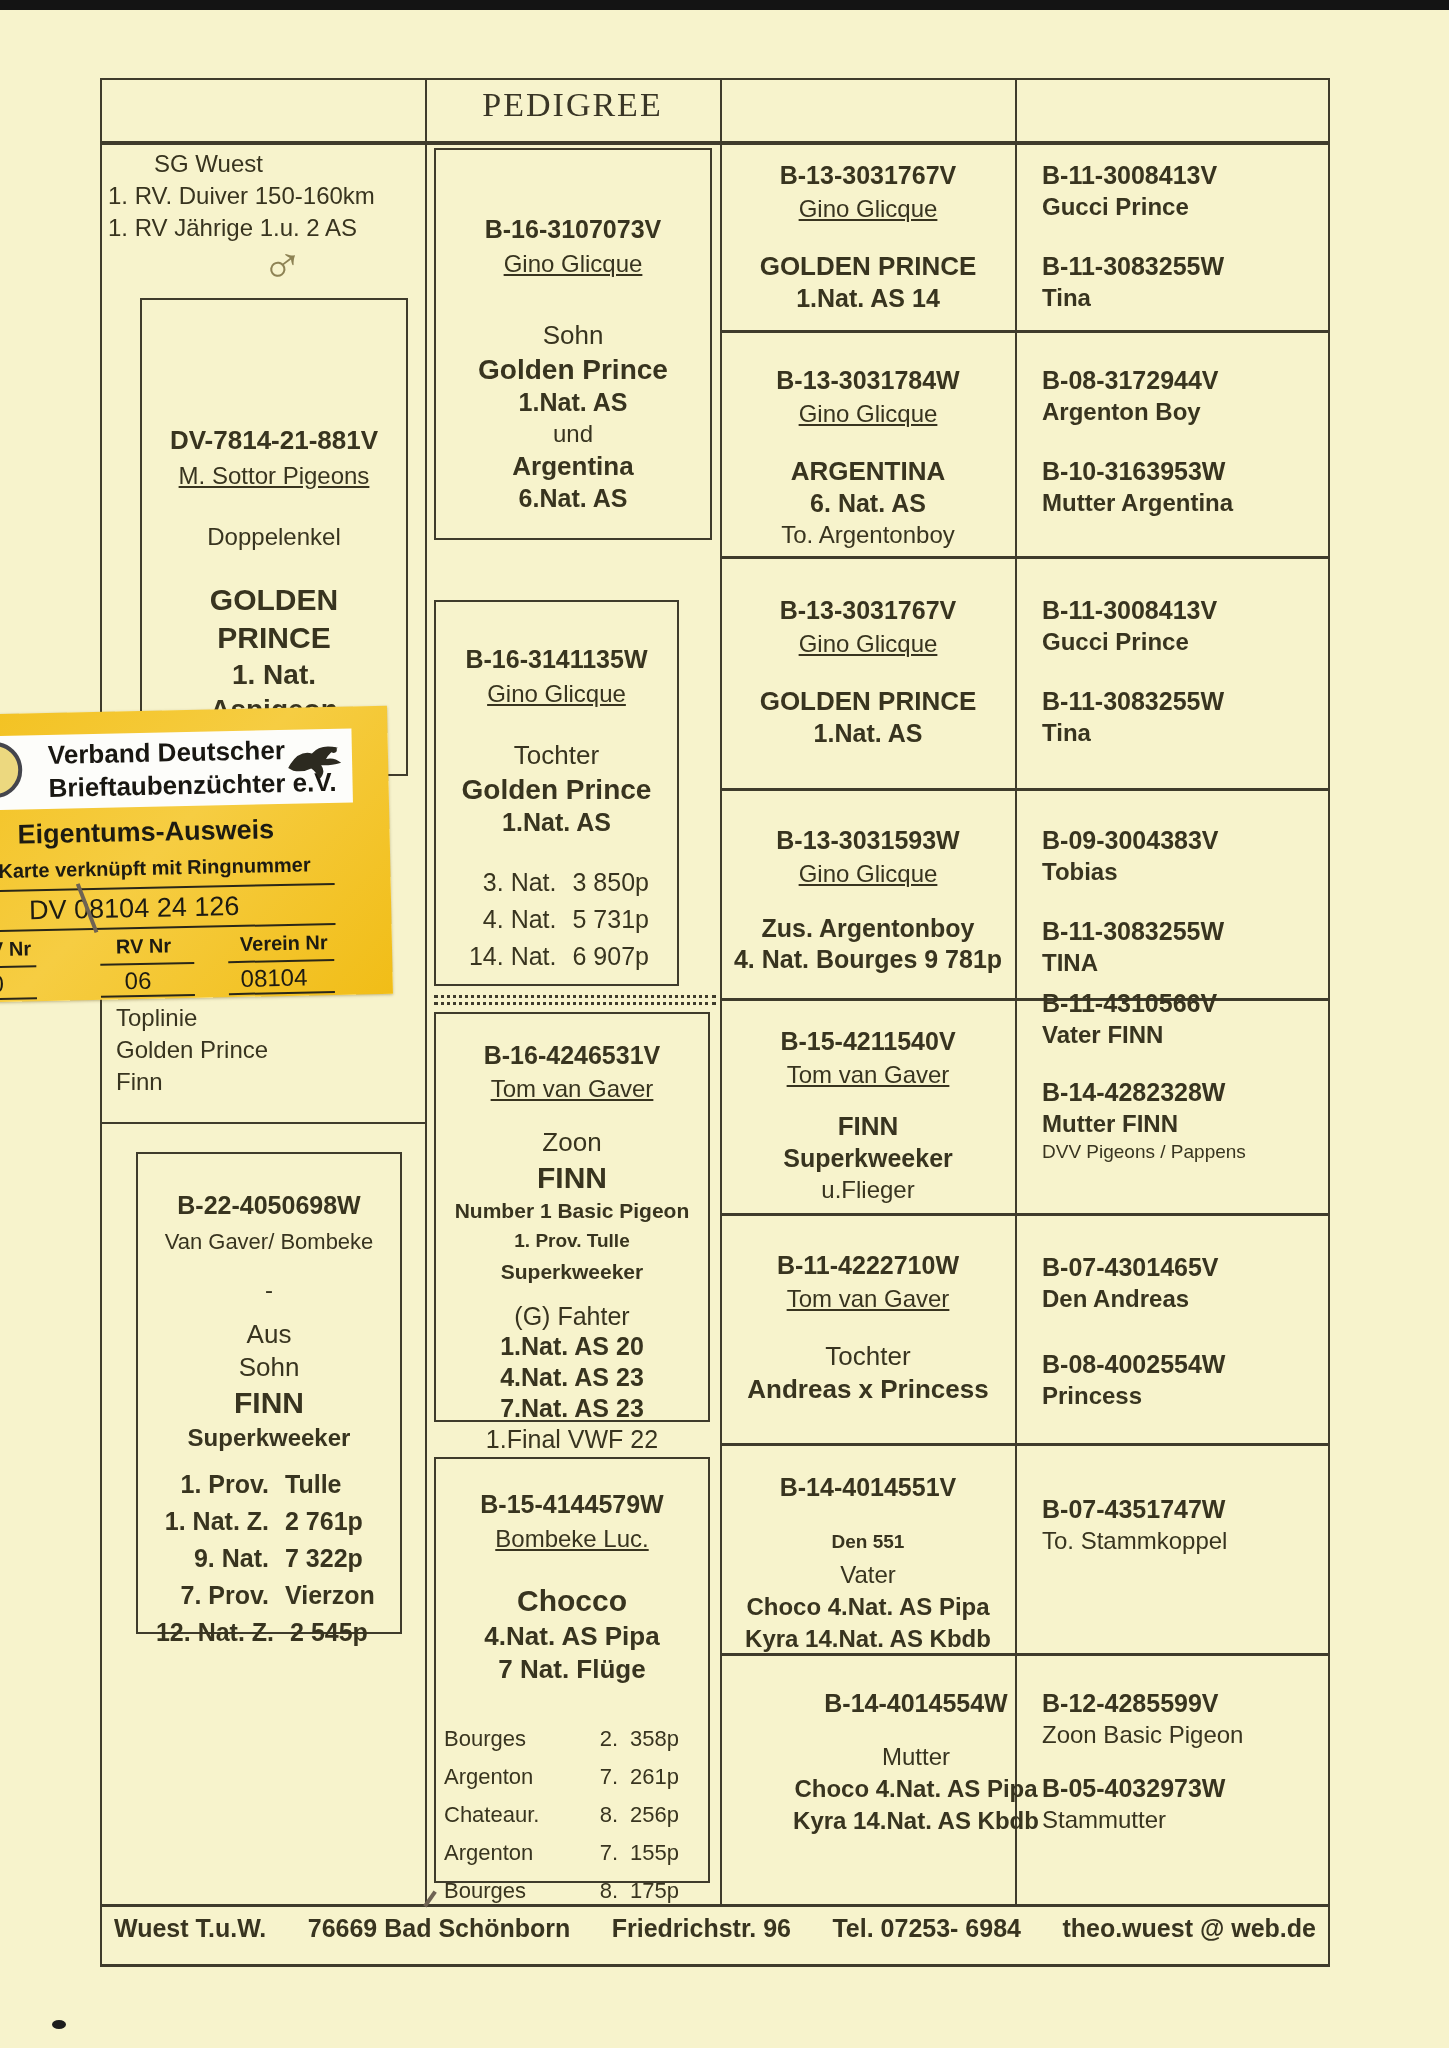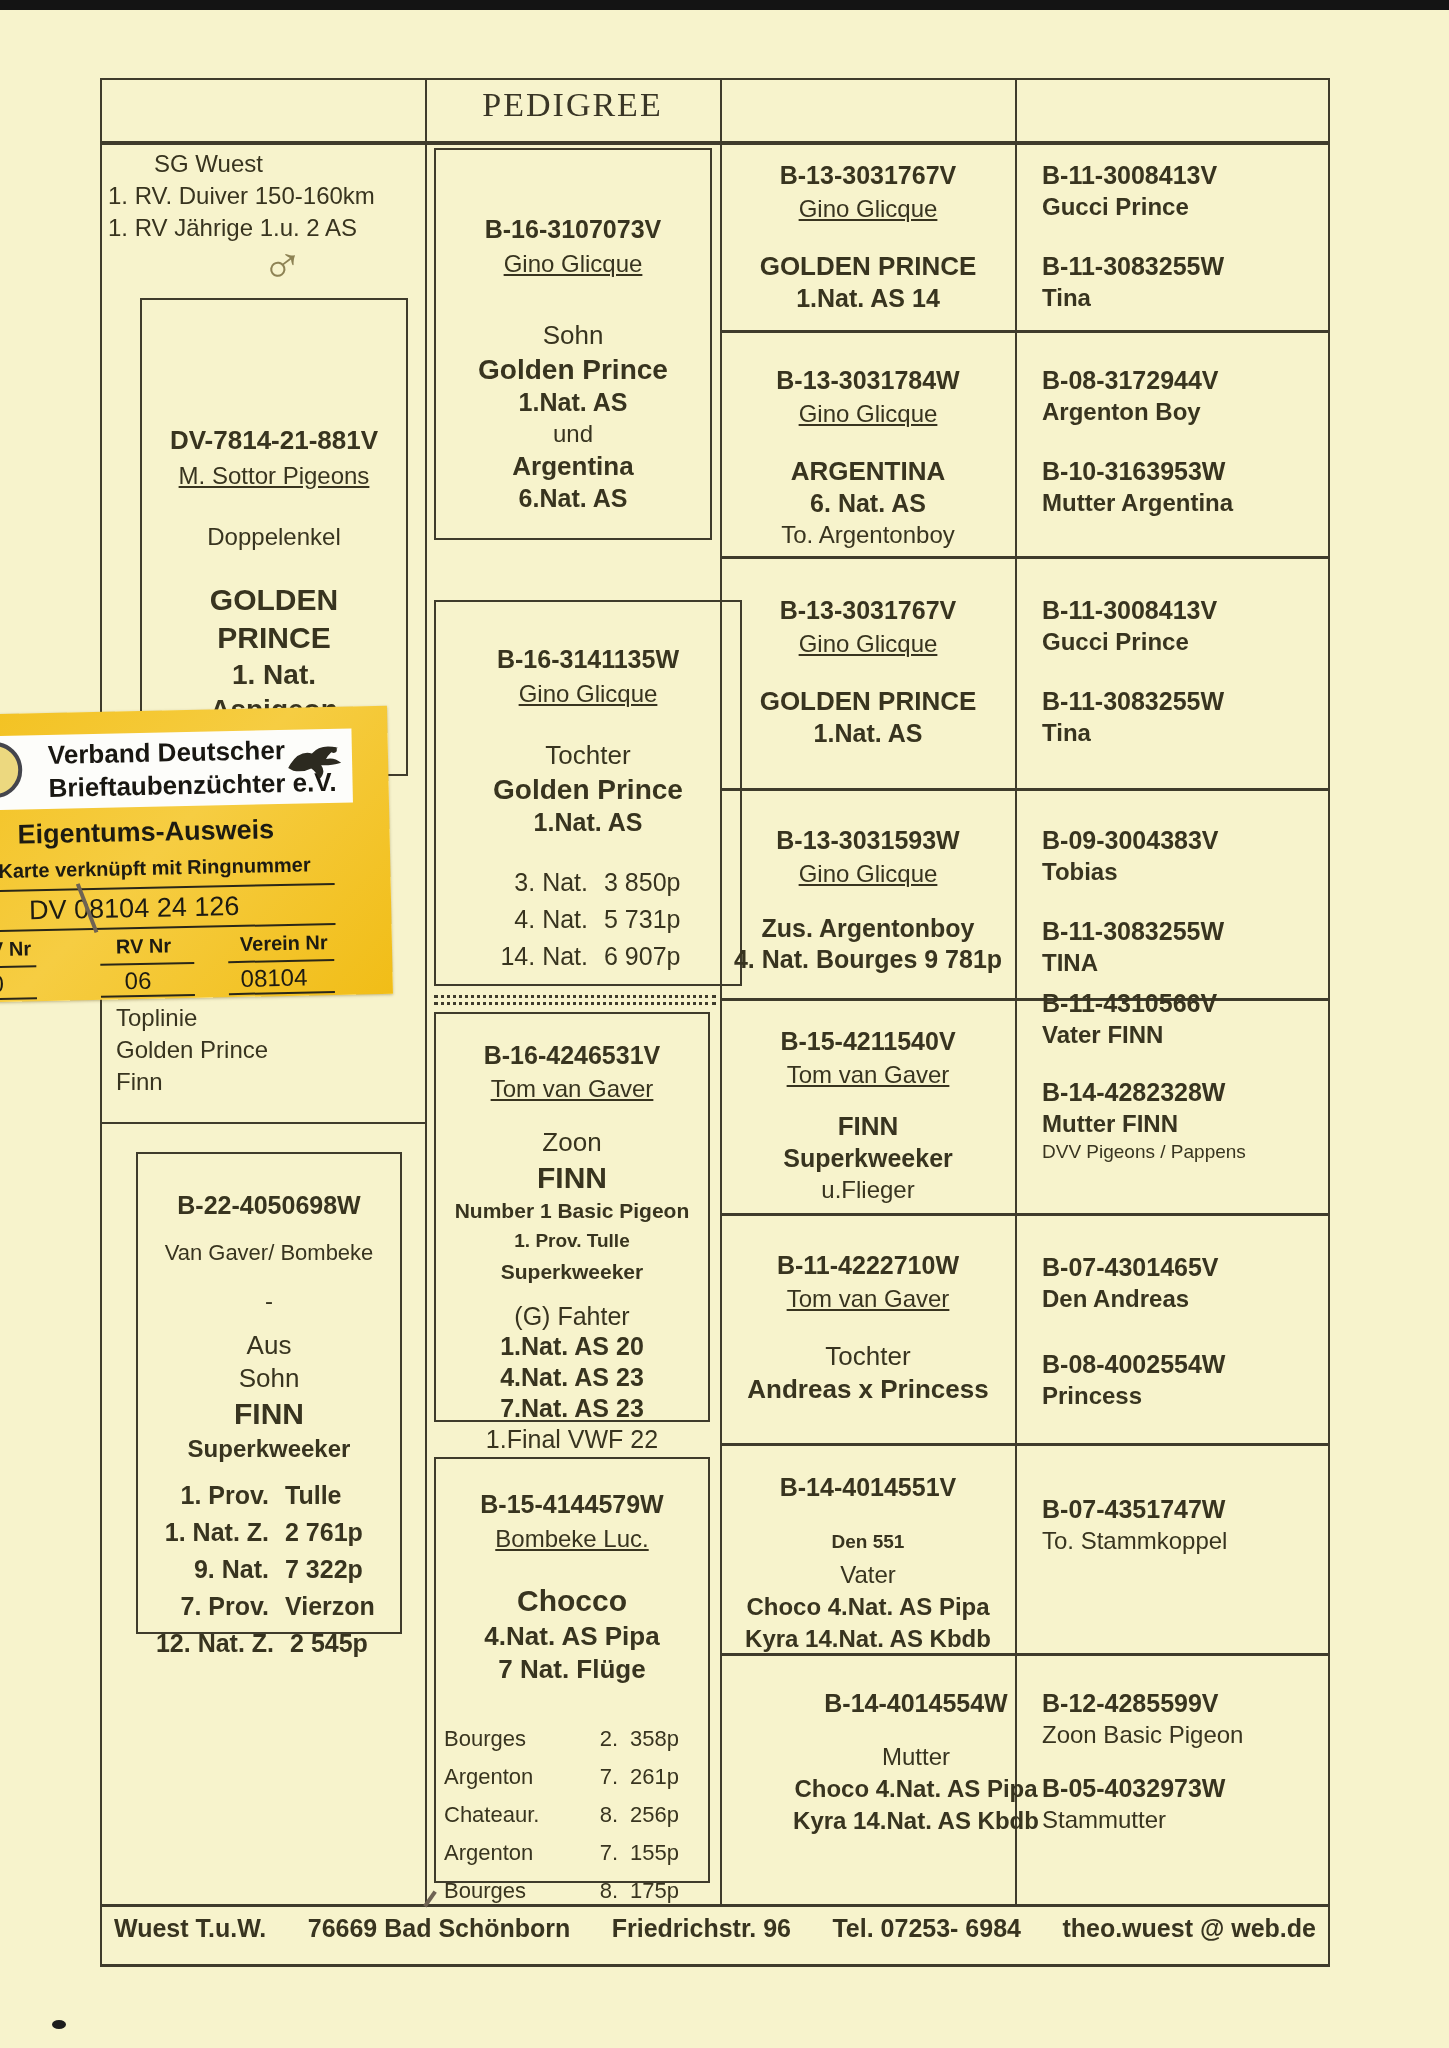--- a/index.html
+++ b/index.html
@@ -139,21 +139,21 @@
 
   <div class="abs" style="left:116px;top:1002px;">
     <div class="p24">Toplinie</div>
     <div class="p24">Golden Prince</div>
     <div class="p24">Finn</div>
   </div>
 
   <div class="box" style="left:136px;top:1152px;width:266px;height:482px;">
     <div style="padding-top:36px;">
       <div class="ring">B-22-4050698W</div>
-      <div class="loft22" style="margin-top:18px;">Van Gaver/ Bombeke</div>
+      <div class="loft22" style="margin-top:7px;">Van Gaver/ Bombeke</div>
       <div class="p24" style="margin-top:18px;">-</div>
       <div style="margin-top:12px;">
         <div class="p26">Aus</div>
         <div class="p26">Sohn</div>
         <div class="b30">FINN</div>
         <div class="b24">Superkweeker</div>
       </div>
       <div style="margin-top:12px;font-weight:bold;">
         <div class="rr">
             <span class="rk">1. Prov.</span>
@@ -187,21 +187,21 @@
         <div class="p26">Sohn</div>
         <div class="b28">Golden Prince</div>
         <div class="b25">1.Nat. AS</div>
         <div class="p24">und</div>
         <div class="b26">Argentina</div>
         <div class="b25">6.Nat. AS</div>
       </div>
     </div>
   </div>
 
-  <div class="box" style="left:434px;top:600px;width:308px;height:386px;">
+  <div class="box" style="left:434px;top:600px;width:245px;height:386px;">
     <div style="padding-top:42px;">
       <div class="ring">B-16-3141135W</div>
       <div class="loft" style="margin-top:4px;">Gino Glicque</div>
       <div style="margin-top:30px;">
         <div class="p26">Tochter</div>
         <div class="b28">Golden Prince</div>
         <div class="b25">1.Nat. AS</div>
       </div>
       <div style="margin-top:26px;font-weight:normal;">
         <div class="rr">

